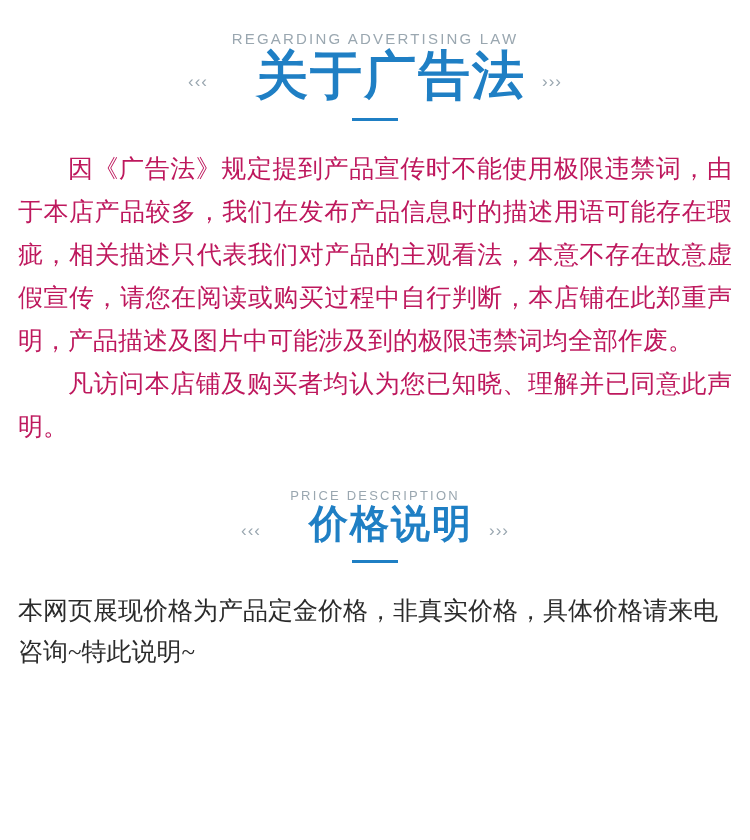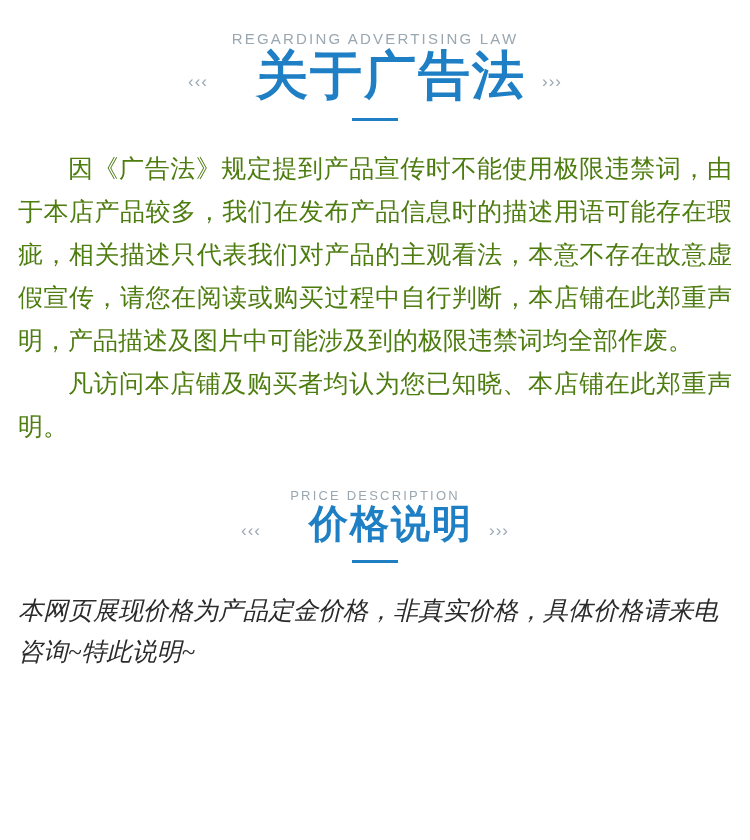--- a/index.html
+++ b/index.html
@@ -75,21 +75,21 @@
 
   
   .body-block {
     padding: 0 18px;
     margin-top: 26px;
   }
   .body-para {
     font-family: "Liberation Serif", serif;
     font-size: 25px;
     line-height: 1.72;
-    color: #4d7c0f;
+    color: #be185d;
     text-align: justify;
     text-justify: inter-ideograph;
     margin: 0;
     text-indent: 2em;
   }
 
   
   #heading-price-description {
     margin-top: 40px;
   }
@@ -97,21 +97,20 @@
     font-size: 13px;
   }
   #heading-price-description .main-title {
     font-size: 39px;
   }
 
   
   .price-block {
     padding: 0 18px;
     margin-top: 28px;
-    font-style: italic;
   }
   .price-para {
     font-family: "Liberation Serif", serif;
     font-size: 25px;
     line-height: 1.62;
     color: #2b2b2b;
     margin: 0;
     text-align: left;
   }
 </style>
@@ -125,21 +124,21 @@
     <div class="title-row">
       <span class="deco">‹‹‹</span>
       <span class="main-title">关于广告法</span>
       <span class="deco">›››</span>
     </div>
     <div class="rule"></div>
   </div>
 
   <div class="body-block">
     <p class="body-para">因《广告法》规定提到产品宣传时不能使用极限违禁词，由于本店产品较多，我们在发布产品信息时的描述用语可能存在瑕疵，相关描述只代表我们对产品的主观看法，本意不存在故意虚假宣传，请您在阅读或购买过程中自行判断，本店铺在此郑重声明，产品描述及图片中可能涉及到的极限违禁词均全部作废。</p>
-    <p class="body-para">凡访问本店铺及购买者均认为您已知晓、本店铺在此郑重声明。</p>
+    <p class="body-para">凡访问本店铺及购买者均认为您已知晓、理解并已同意此声明。</p>
   </div>
 
   <div class="section-head" id="heading-price-description">
     <div class="eyebrow">PRICE DESCRIPTION</div>
     <div class="title-row">
       <span class="deco">‹‹‹</span>
       <span class="main-title">价格说明</span>
       <span class="deco">›››</span>
     </div>
     <div class="rule"></div>

